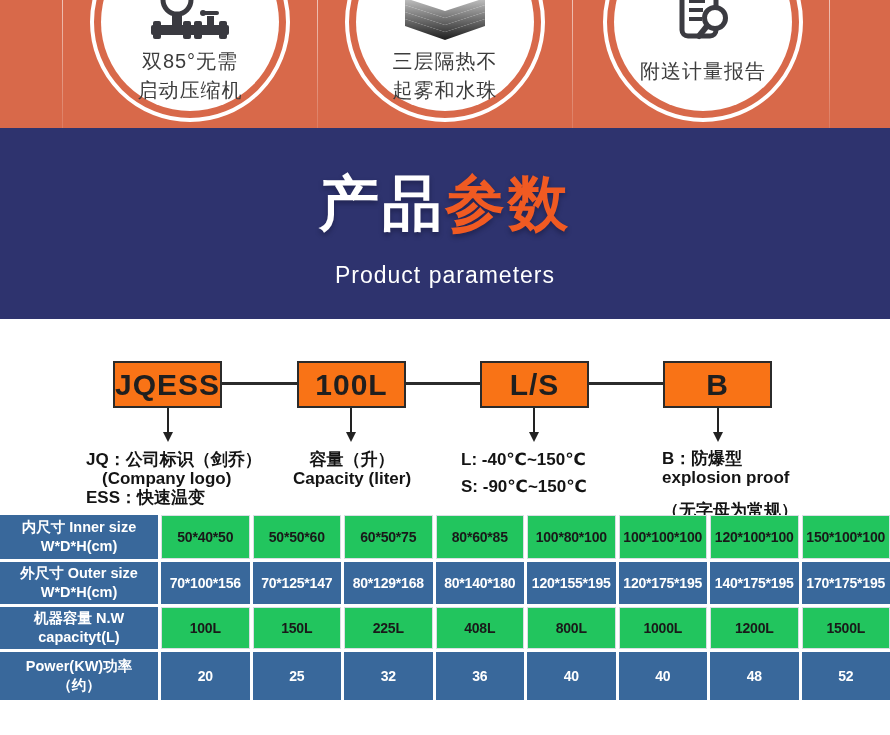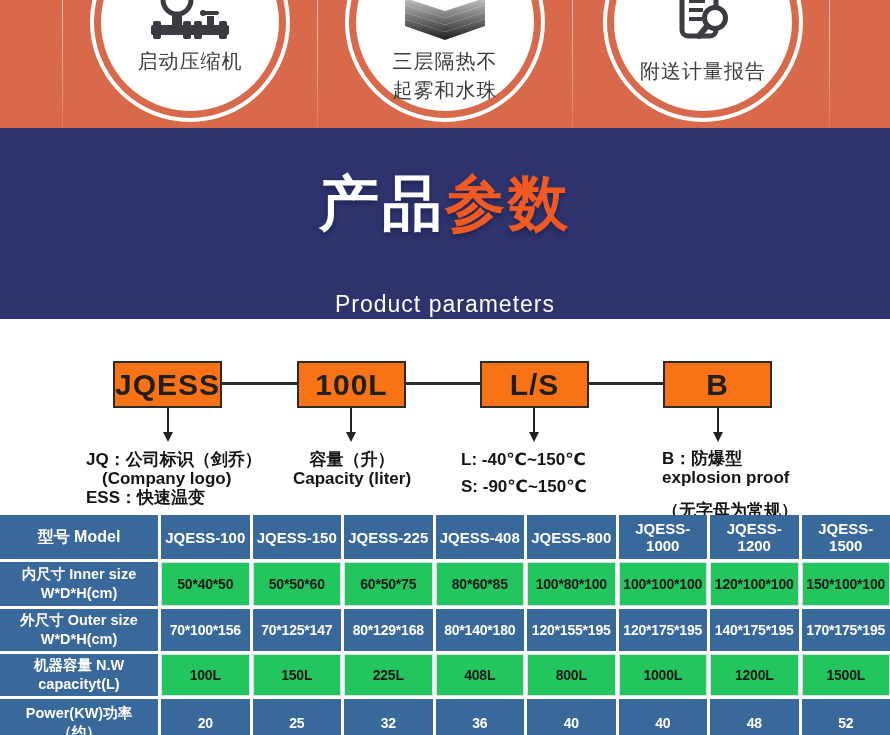--- a/index.html
+++ b/index.html
@@ -17,21 +17,21 @@
   .circle-inner { position:absolute; inset:11px; background:#ffffff; border-radius:50%; }
   .circle-content { position:absolute; left:14px; right:14px; top:76px;
     display:flex; flex-direction:column; align-items:center; }
   .feature-icon { height:44px; display:flex; align-items:flex-start; justify-content:center; overflow:hidden; }
   .feature-label { margin-top:5px; text-align:center; font-size:20px; line-height:29px;
     color:#3c3c3c; letter-spacing:1px; }
   .circle-wrap.single .feature-label { margin-top:15px; }
 
   
   .band-title { position:absolute; left:0; top:128px; width:890px; height:191px;
-    background:#2e336e; display:flex; flex-direction:column; align-items:center;gap:29px; }
+    background:#2e336e; display:flex; flex-direction:column; align-items:center; }
   .main-title { margin-top:36px; font-size:60px; font-weight:bold; letter-spacing:3px;
     text-shadow:0 3px 5px rgba(10,10,30,.35); }
   .title-white { color:#ffffff; }
   .title-orange { color:#f05a22; }
   .sub-title { margin-top:17px; font-size:23px; font-weight:400; color:#ffffff; letter-spacing:1px; }
 
   
   .diagram { position:absolute; left:0; top:319px; width:890px; height:196px; background:#fff; }
   .nbox { position:absolute; top:42px; width:109px; height:47px; background:#f97316;
     border:2px solid #2b2b2b; display:flex; align-items:center; justify-content:center;
@@ -89,20 +89,21 @@
               <rect x="32" y="23" width="8" height="18" rx="2"></rect>
               <rect x="43" y="23" width="8" height="18" rx="2"></rect>
               <rect x="68" y="23" width="8" height="18" rx="2"></rect>
               <rect x="56" y="18" width="7" height="10"></rect>
               <rect x="52" y="13" width="16" height="4" rx="2"></rect>
               <circle cx="52" cy="15" r="3"></circle>
             </g>
           </svg>
         </div>
         <div class="feature-label">
+          <div>双85°无需</div>
           <div>启动压缩机</div>
         </div>
       </div>
     </div>
 
     <div class="circle-wrap" style="left:345px">
       <div class="circle-ring"></div>
       <div class="circle-inner"></div>
       <div class="circle-content">
         <div class="feature-icon">
@@ -204,31 +205,20 @@
           <col>
           <col>
           <col>
           <col>
           <col>
           <col>
           <col>
           <col>
         </colgroup>
       <tbody>
-          <tr class="hrow">
-        <th class="cell blue">型号 Model</th>
-        <th class="cell blue">JQESS-100</th>
-        <th class="cell blue">JQESS-150</th>
-        <th class="cell blue">JQESS-225</th>
-        <th class="cell blue">JQESS-408</th>
-        <th class="cell blue">JQESS-800</th>
-        <th class="cell blue">JQESS-1000</th>
-        <th class="cell blue">JQESS-1200</th>
-        <th class="cell blue">JQESS-1500</th>
-      </tr>
       <tr class="r0">
         <th class="cell blue label-cell">
           <div>内尺寸 Inner size</div>
           <div>W*D*H(cm)</div>
         </th>
         <td class="cell white val">50*40*50</td>
         <td class="cell white val">50*50*60</td>
         <td class="cell white val">60*50*75</td>
         <td class="cell white val">80*60*85</td>
         <td class="cell white val">100*80*100</td>

